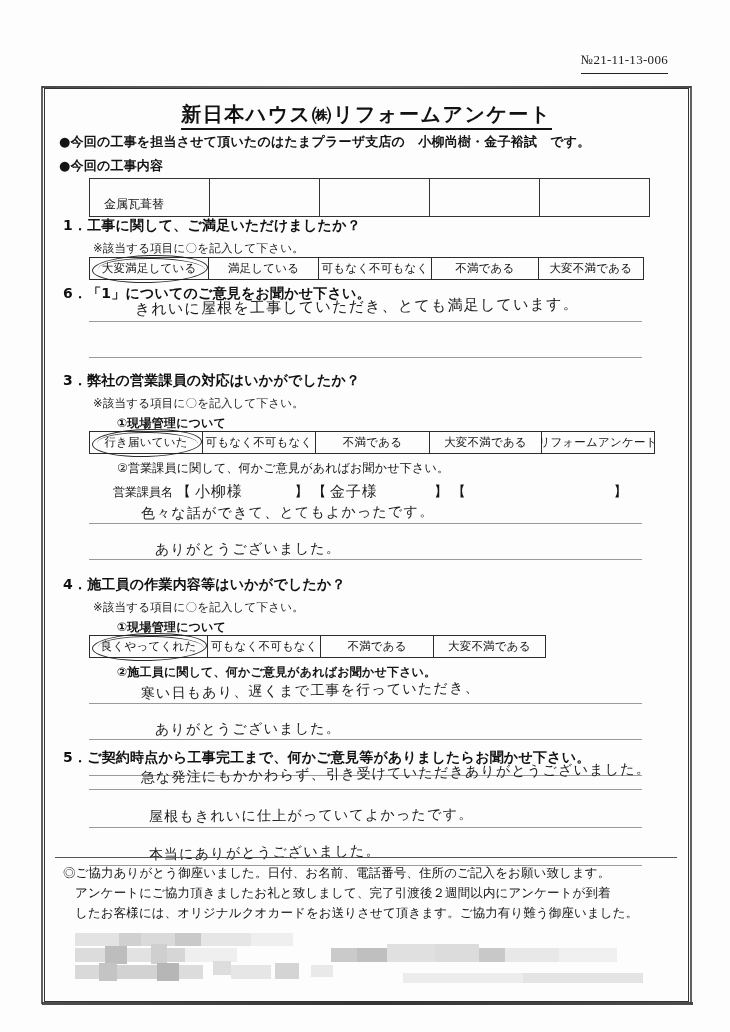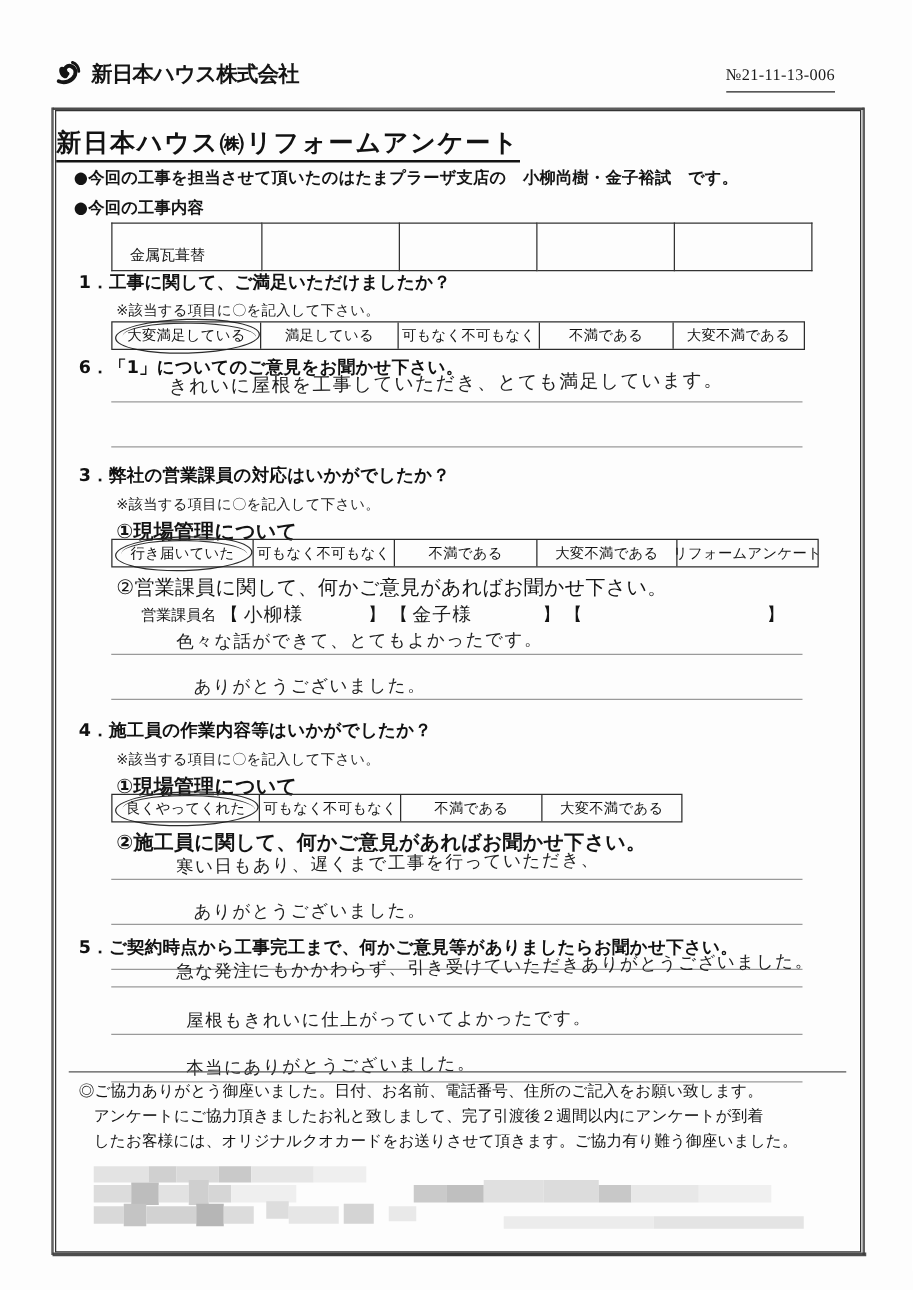--- a/index.html
+++ b/index.html
@@ -26,34 +26,34 @@
   .frame{position:absolute;left:44px;top:88px;width:643px;height:912px;
     border:1px solid #333;box-shadow:0 0 0 1px #fff inset;}
   .frame:before{content:"";position:absolute;left:-3px;top:-3px;width:649px;height:2px;
     background:linear-gradient(90deg,#2b2b2b,#555 40%,#2b2b2b);opacity:.85;}
   .frame:after{content:"";position:absolute;left:-3px;bottom:-4px;width:651px;height:3px;
     background:linear-gradient(90deg,#3a3a3a,#1f1f1f 50%,#3a3a3a);opacity:.9;}
   .frame-edge-l{position:absolute;left:-4px;top:-3px;width:2px;height:918px;background:#3a3a3a;opacity:.8;}
   .frame-edge-r{position:absolute;right:-4px;top:-3px;width:2px;height:918px;background:#3a3a3a;opacity:.8;}
 
   
-  .title{position:absolute;left:0;right:0;top:12px;text-align:left;
+  .title{position:absolute;left:0;right:0;top:12px;text-align:center;
     font-family:"DejaVu Sans","Liberation Sans",sans-serif;
     font-size:20px;font-weight:bold;letter-spacing:1.5px;color:#121212;}
   .title span{border-bottom:2px solid #141414;padding-bottom:2px;}
 
   
   .bullet-line{position:absolute;font-family:"DejaVu Sans","Liberation Sans",sans-serif;
     font-size:13px;font-weight:bold;color:#141414;letter-spacing:0.2px;white-space:nowrap;}
   .qline{position:absolute;font-family:"DejaVu Sans","Liberation Sans",sans-serif;
     font-size:14px;font-weight:bold;color:#111;letter-spacing:0.2px;white-space:nowrap;}
   .note{position:absolute;font-family:"DejaVu Sans","Liberation Sans",sans-serif;
     font-size:11.5px;color:#1c1c1c;letter-spacing:0.2px;white-space:nowrap;}
   .sub{position:absolute;font-family:"DejaVu Sans","Liberation Sans",sans-serif;
-    font-size:16px;font-weight:bold;color:#141414;letter-spacing:0.2px;white-space:nowrap;}
+    font-size:12px;font-weight:bold;color:#141414;letter-spacing:0.2px;white-space:nowrap;margin-left:24px;}
 
   
   .content-table{position:absolute;border-collapse:collapse;padding-left:20px;}
   .content-table td{border:1px solid #333;height:34px;vertical-align:bottom;
     font-family:"DejaVu Sans","Liberation Sans",sans-serif;font-size:12px;
     padding:0 0 3px 14px;color:#151515;}
 
   
   .opt-row{position:absolute;display:flex;border:1px solid #2c2c2c;height:21px;}
   .opt{border-right:1px solid #2c2c2c;display:flex;align-items:center;justify-content:center;
@@ -95,30 +95,20 @@
   .px{position:absolute;}
 </style>
 </head>
 <body>
 
 <div class="scan-tint"></div>
 
 <div class="page">
 
   <div class="hdr">
-    <div class="logo-wrap">
-      <span class="logo-mark">
-        <svg width="26" height="26" viewBox="0 0 26 26">
-          <path d="M5 19c5 2 11 0 13-5 1-3 0-6-3-7-2-1-4 0-5 2-1 2 0 4 2 4" fill="none" stroke="#151515" stroke-width="3.2" stroke-linecap="round"></path>
-          <path d="M16 4c3 1 5 4 5 7" fill="none" stroke="#151515" stroke-width="2.4" stroke-linecap="round"></path>
-          <ellipse cx="9" cy="12" rx="3.2" ry="5" fill="#151515" transform="rotate(-28 9 12)"></ellipse>
-        </svg>
-      </span>
-      <span class="logo-text">新日本ハウス株式会社</span>
-    </div>
     <div class="doc-no">№21-11-13-006</div>
   </div>
 
   <div class="frame">
     <div class="frame-edge-l"></div>
     <div class="frame-edge-r"></div>
 
     <div class="title">
       <span>新日本ハウス㈱リフォームアンケート</span>
     </div>

